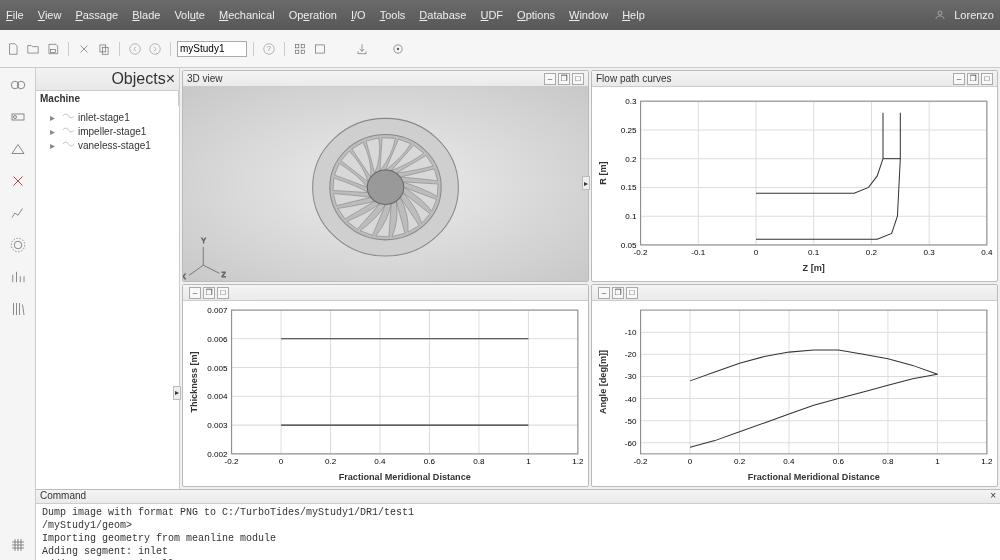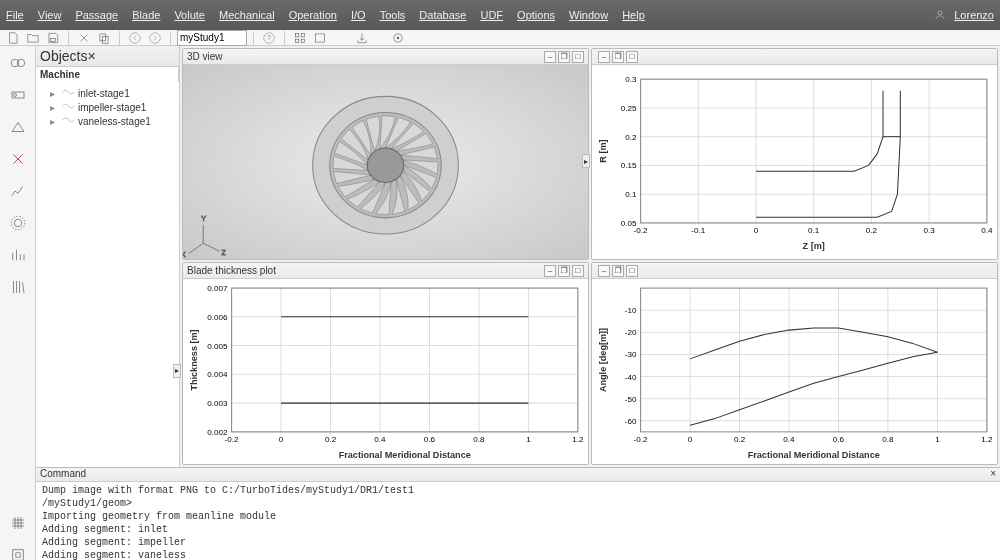--- a/index.html
+++ b/index.html
@@ -1,41 +1,41 @@
 <!DOCTYPE html>
 <html><head>
 <meta charset="utf-8">
 <style>
 * { box-sizing: border-box; margin: 0; padding: 0; font-family: "Segoe UI", Tahoma, sans-serif; }
 body { width: 1000px; height: 560px; background: #f0f0f0; font-size: 11px; color: #333; overflow: hidden; position: relative; }
 
-.menubar { background: linear-gradient(#6a6a6a, #585858); color: #eee; height: 28px; display: flex; align-items: center; padding: 15px 6px; text-decoration: underline; }
+.menubar { background: linear-gradient(#6a6a6a, #585858); color: #eee; height: 28px; display: flex; align-items: center; padding: 15px 6px; }
 .menubar .mi { margin-right: 14px; cursor: default; }
 .menubar .mi u { text-decoration: underline; }
 .menubar .spacer { flex: 1; }
 .menubar .user { display: flex; align-items: center; gap: 8px; }
 .menubar .usericon { width: 12px; height: 12px; }
 
-.toolbar { height: 16px; background: #f6f6f6; border-bottom: 1px solid #ccc; display: flex; align-items: center; padding: 0 4px; gap: 2px; }
+.toolbar { height: 38px; background: #f6f6f6; border-bottom: 1px solid #ccc; display: flex; align-items: center; padding: 0 4px; gap: 2px; }
 .tbtn { width: 18px; height: 16px; display: flex; align-items: center; justify-content: center; cursor: default; }
 .tbtn svg { width: 14px; height: 14px; }
 .tsep { width: 1px; height: 14px; background: #ccc; margin: 0 4px; }
 .study { width: 70px; height: 16px; font-size: 10px; border: 1px solid #aaa; padding: 0 2px; background: #fff; }
 
 .main { display: flex; height: 520px; }
 .sidebar { width: 36px; background: #f5f5f5; border-right: 1px solid #ccc; display: flex; flex-direction: column; align-items: center; padding-top: 6px; gap: 10px; }
 .sidebar .sbtn { width: 22px; height: 22px; display: flex; align-items: center; justify-content: center; cursor: default; }
 .sidebar .sbtn svg { width: 18px; height: 18px; stroke: #666; fill: none; }
 .sidebar .sbtn.active svg { stroke: #c00; }
 .sidebar .gap { flex: 1; }
 
 .content { flex: 1; display: flex; flex-direction: column; }
 
 .objects { width: 144px; background: #fff; border-right: 1px solid #ccc; display: flex; flex-direction: column; }
-.objhdr { background: linear-gradient(#f2f2f2,#e8e8e8); border-bottom: 1px solid #ccc; padding: 2px 4px; font-size: 14px; display: flex; justify-content: flex-start; }
+.objhdr { background: linear-gradient(#f2f2f2,#e8e8e8); border-bottom: 1px solid #ccc; padding: 2px 4px; font-size: 16px; display: flex; justify-content: flex-end; }
 .objhdr .x { cursor: default; }
 .tabs { display: flex; font-size: 10px; }
 .tab { flex: 1; padding: 2px 4px; background: #eee; border-right: 1px solid #ccc; }
 .tab.active { background: #fff; font-weight: bold; }
 .tree { padding: 4px; font-size: 10px; }
 .tnode { padding: 1px 0 1px 10px; display: flex; align-items: center; gap: 4px; }
 .tnode .twisty { width: 8px; color: #888; }
 .tnode .ticon svg { width: 12px; height: 10px; }
 
 .workrow { display: flex; flex: 1; }
@@ -305,20 +305,21 @@
                     <text x="18" y="12" font-size="7" fill="#555">Z</text>
                   <line x1="0" y1="0" x2="-14" y2="10"></line>
                     <text x="-22" y="14" font-size="7" fill="#555">X</text>
                 </g>
               </svg>
             </div>
           </div>
 
           <div class="panel">
             <div class="phdr">
+                <span class="pt">Flow path curves</span>
                 <span class="pb">–</span>
                 <span class="pb">❐</span>
                 <span class="pb">□</span>
               </div>
             <div class="sidehandle">▸</div>
             <div class="pbody"><svg id="chart-flow" viewBox="0 0 400 180">
                   <line class="grid" x1="48" y1="8" x2="48" y2="150" stroke="#ddd"></line>
                   <text x="48" y="160" font-size="8" text-anchor="middle">-0.2</text>
                   <line class="grid" x1="105" y1="8" x2="105" y2="150" stroke="#ddd"></line>
                   <text x="105" y="160" font-size="8" text-anchor="middle">-0.1</text>
@@ -350,21 +351,20 @@
                   <path d="M287.4 64.79999999999998 304.49999999999994 64.79999999999998 " class="plotline"></path>
                   <text class="axlabel" x="219" y="176" text-anchor="middle">Z [m]</text>
                   <text class="axlabel" transform="translate(14 79) rotate(-90)" text-anchor="middle">R [m]</text>
                 </svg></div>
           </div>
         </div>
         <div class="vrow">
 
           <div class="panel">
             <div class="phdr">
-                <span class="pt">Blade thickness plot</span>
                 <span class="pb">–</span>
                 <span class="pb">❐</span>
                 <span class="pb">□</span>
               </div>
             <div class="sidehandle">▸</div>
             <div class="pbody"><svg id="chart-thick" viewBox="0 0 400 180">
                   <line class="grid" x1="48" y1="8" x2="48" y2="150" stroke="#ddd"></line>
                   <text x="48" y="160" font-size="8" text-anchor="middle">-0.2</text>
                   <line class="grid" x1="96.85714285714286" y1="8" x2="96.85714285714286" y2="150" stroke="#ddd"></line>
                   <text x="96.85714285714286" y="160" font-size="8" text-anchor="middle">0</text>

